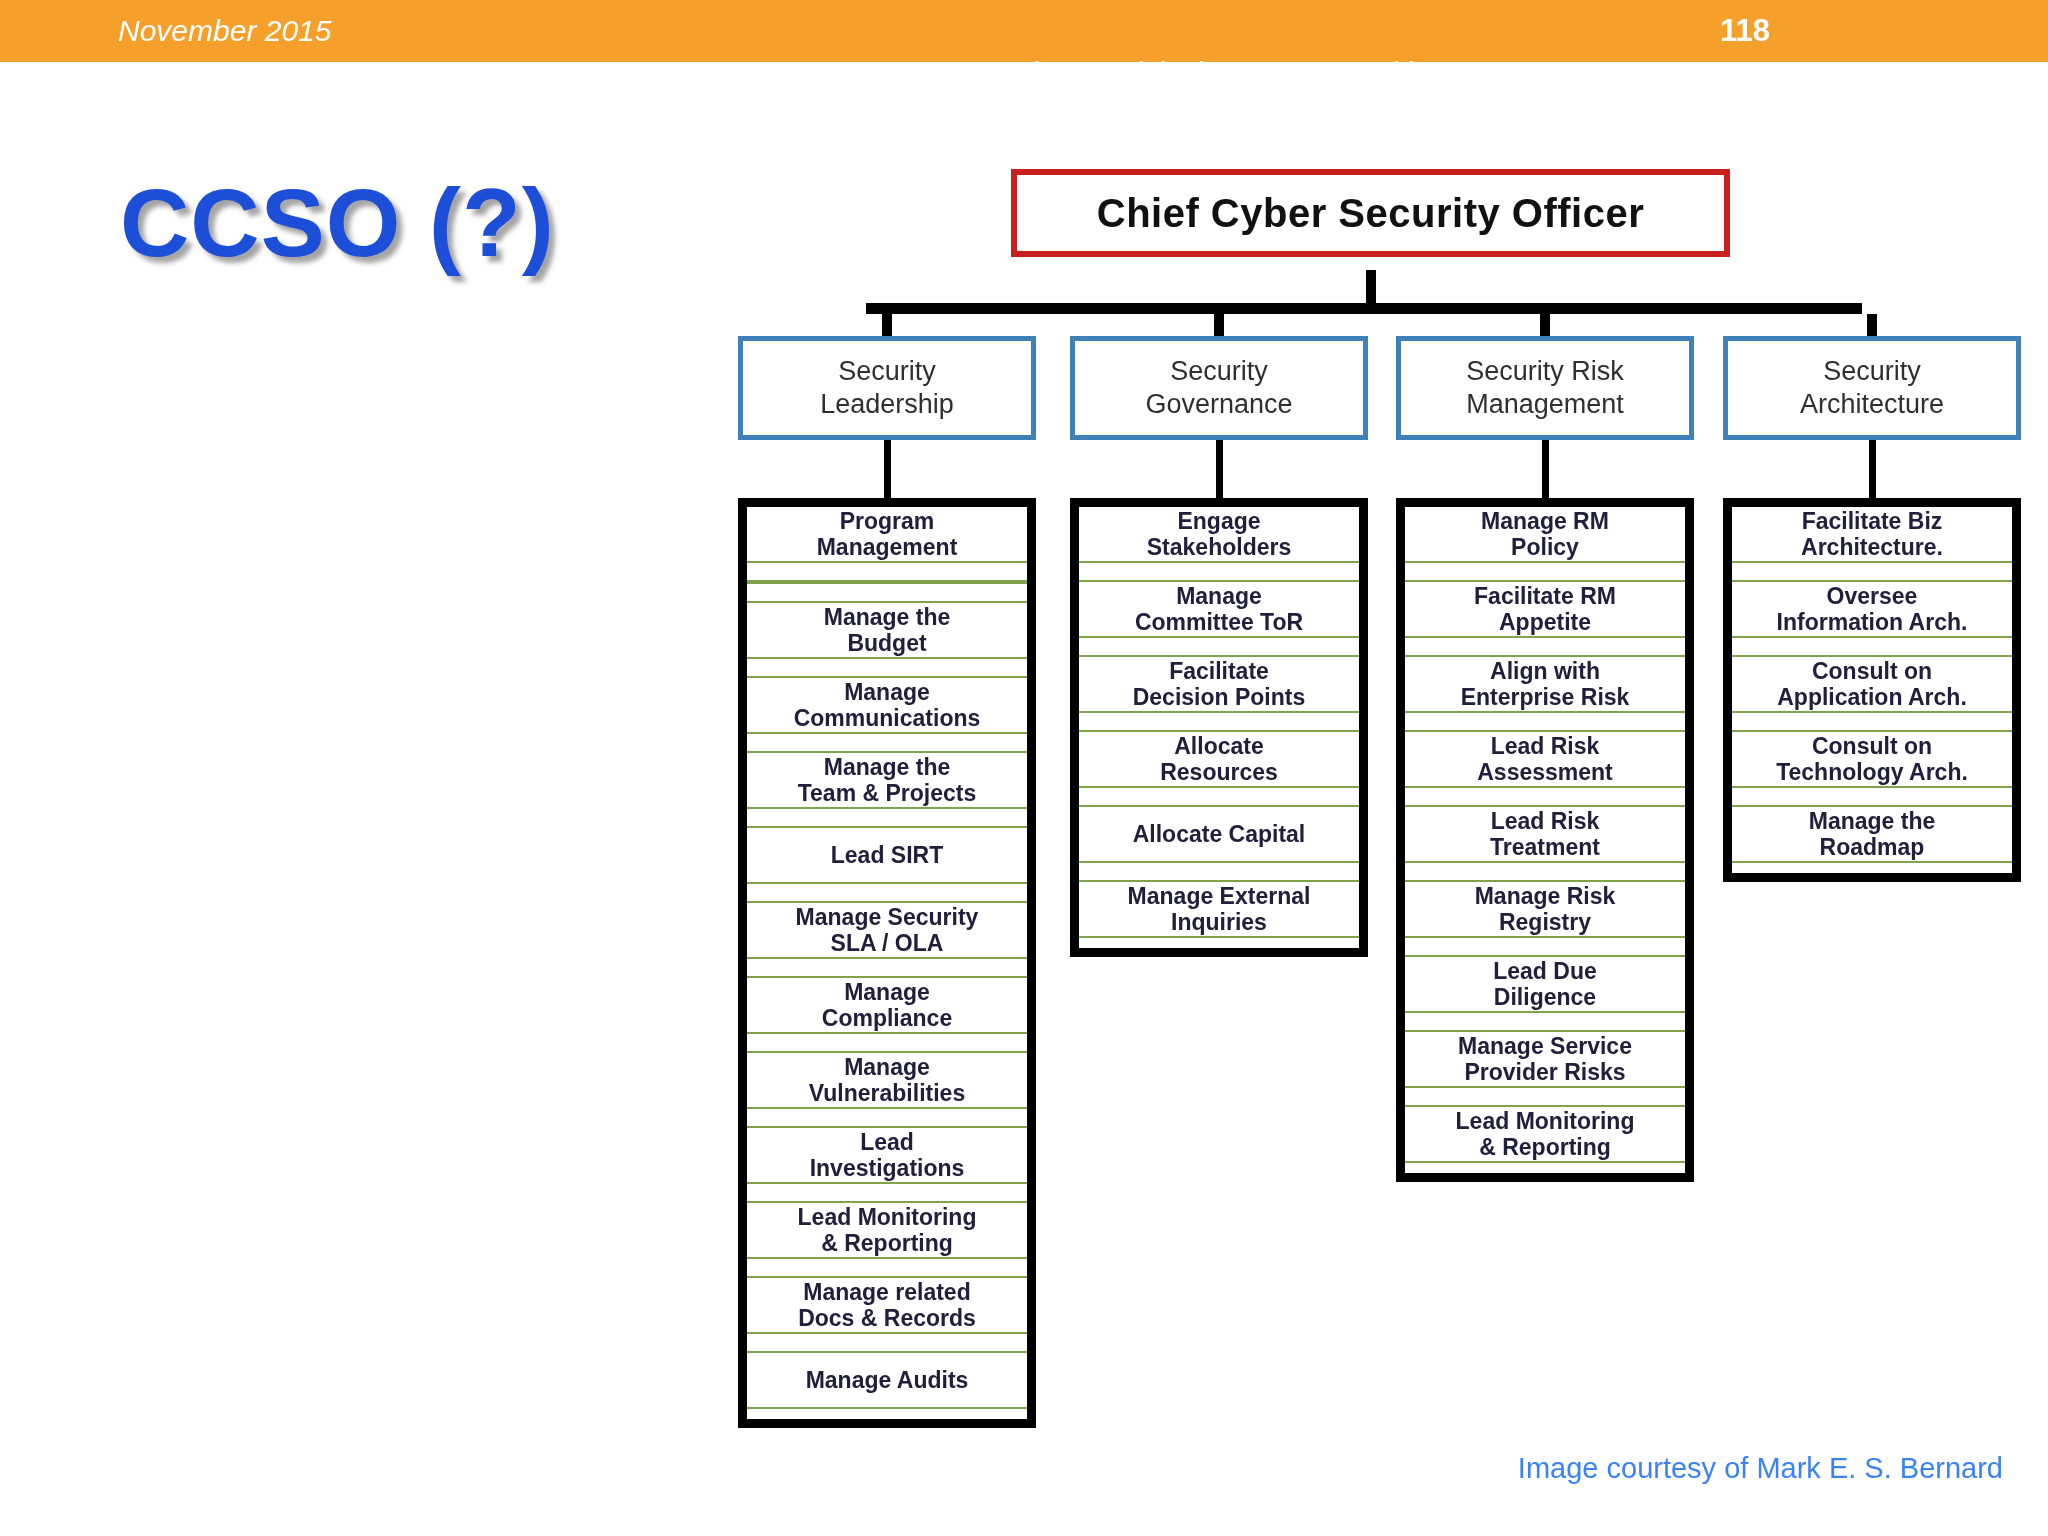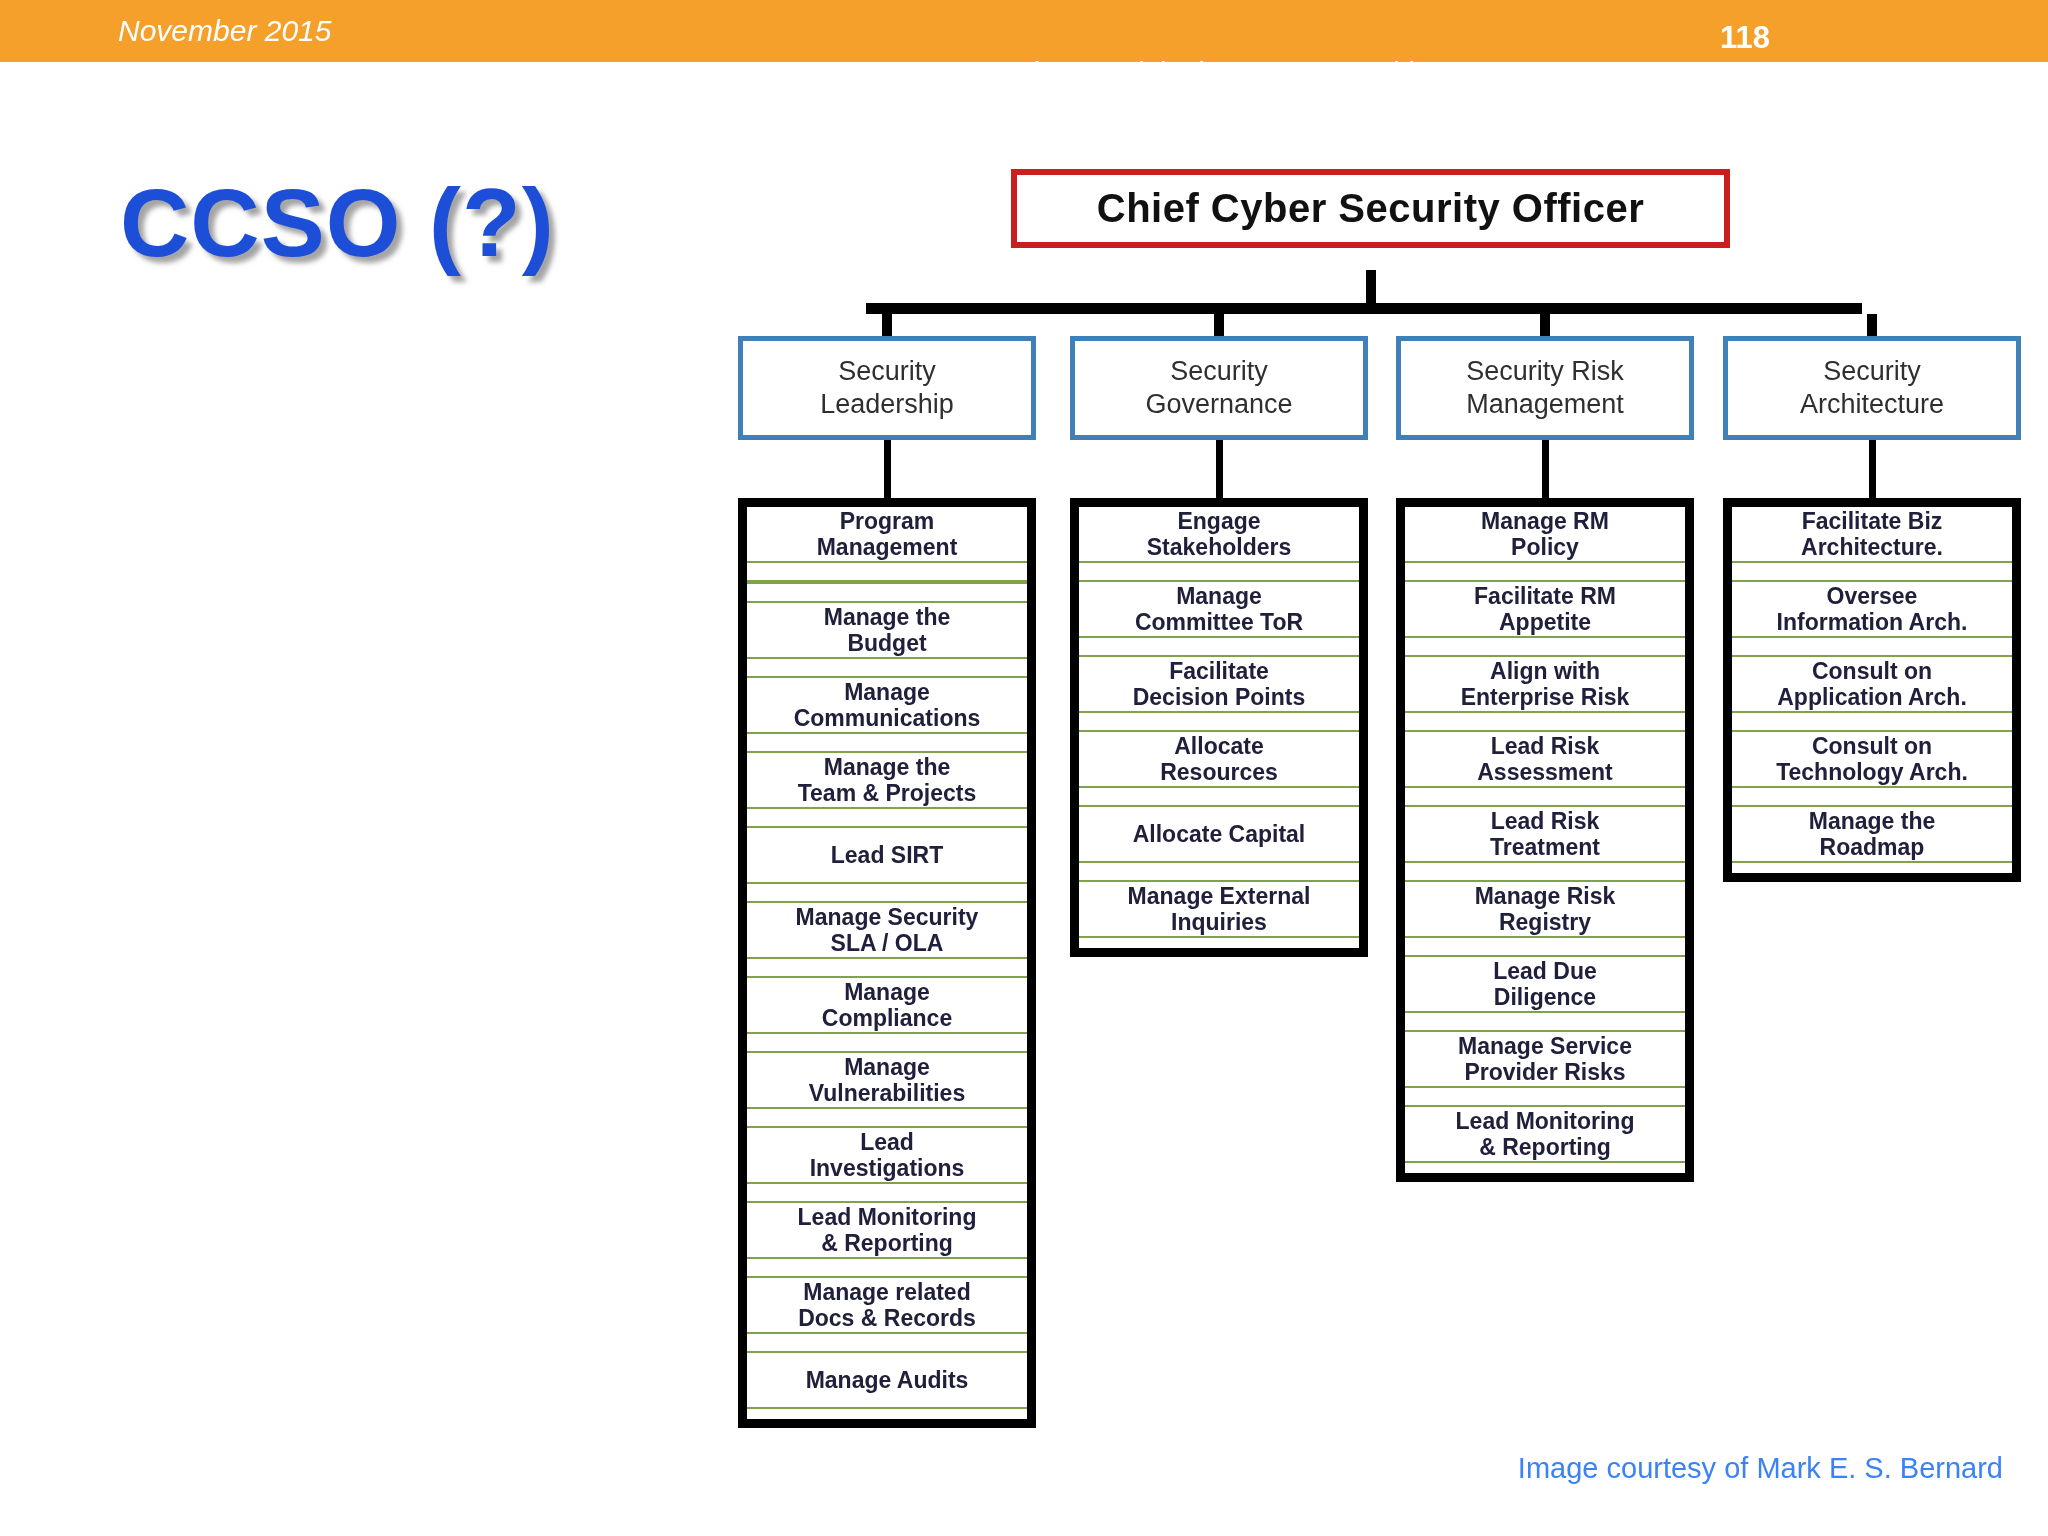--- a/index.html
+++ b/index.html
@@ -19,36 +19,36 @@
   }
   .topbar .date{
     position:absolute;left:118px;top:0;height:62px;
     display:flex;align-items:center;font-size:30px;font-style:italic;
   }
   .topbar .title{
     position:absolute;left:942px;top:0;height:60px;
     display:flex;align-items:center;font-size:30px;margin-top:43px;
   }
   .topbar .page{
-    position:absolute;left:1720px;top:7px;height:62px;
+    position:absolute;left:1720px;top:0;height:62px;
     display:flex;align-items:center;font-size:31px;font-weight:bold;
   }
 
   
   .slide-title{
     position:absolute;left:120px;top:168px;
     font-size:96px;font-weight:bold;letter-spacing:1px;
     color:#1d4ed8;
     text-shadow:6px 6px 5px rgba(90,90,90,0.55);
     white-space:nowrap;
   }
 
   
   .root-box{
-    position:absolute;left:1011px;top:169px;width:719px;height:79px;
+    position:absolute;left:1011px;top:169px;width:719px;height:88px;
     border:6px solid #C9201F;background:#fff;
     display:flex;align-items:center;justify-content:center;
     box-sizing:border-box;
   }
   .root-label{
     font-size:40px;font-weight:bold;color:#111111;letter-spacing:0.5px;
     white-space:nowrap;
   }
   .conn{position:absolute;background:#000;}
   .conn-root-stub{left:1366px;top:270px;width:10px;height:34px;}

